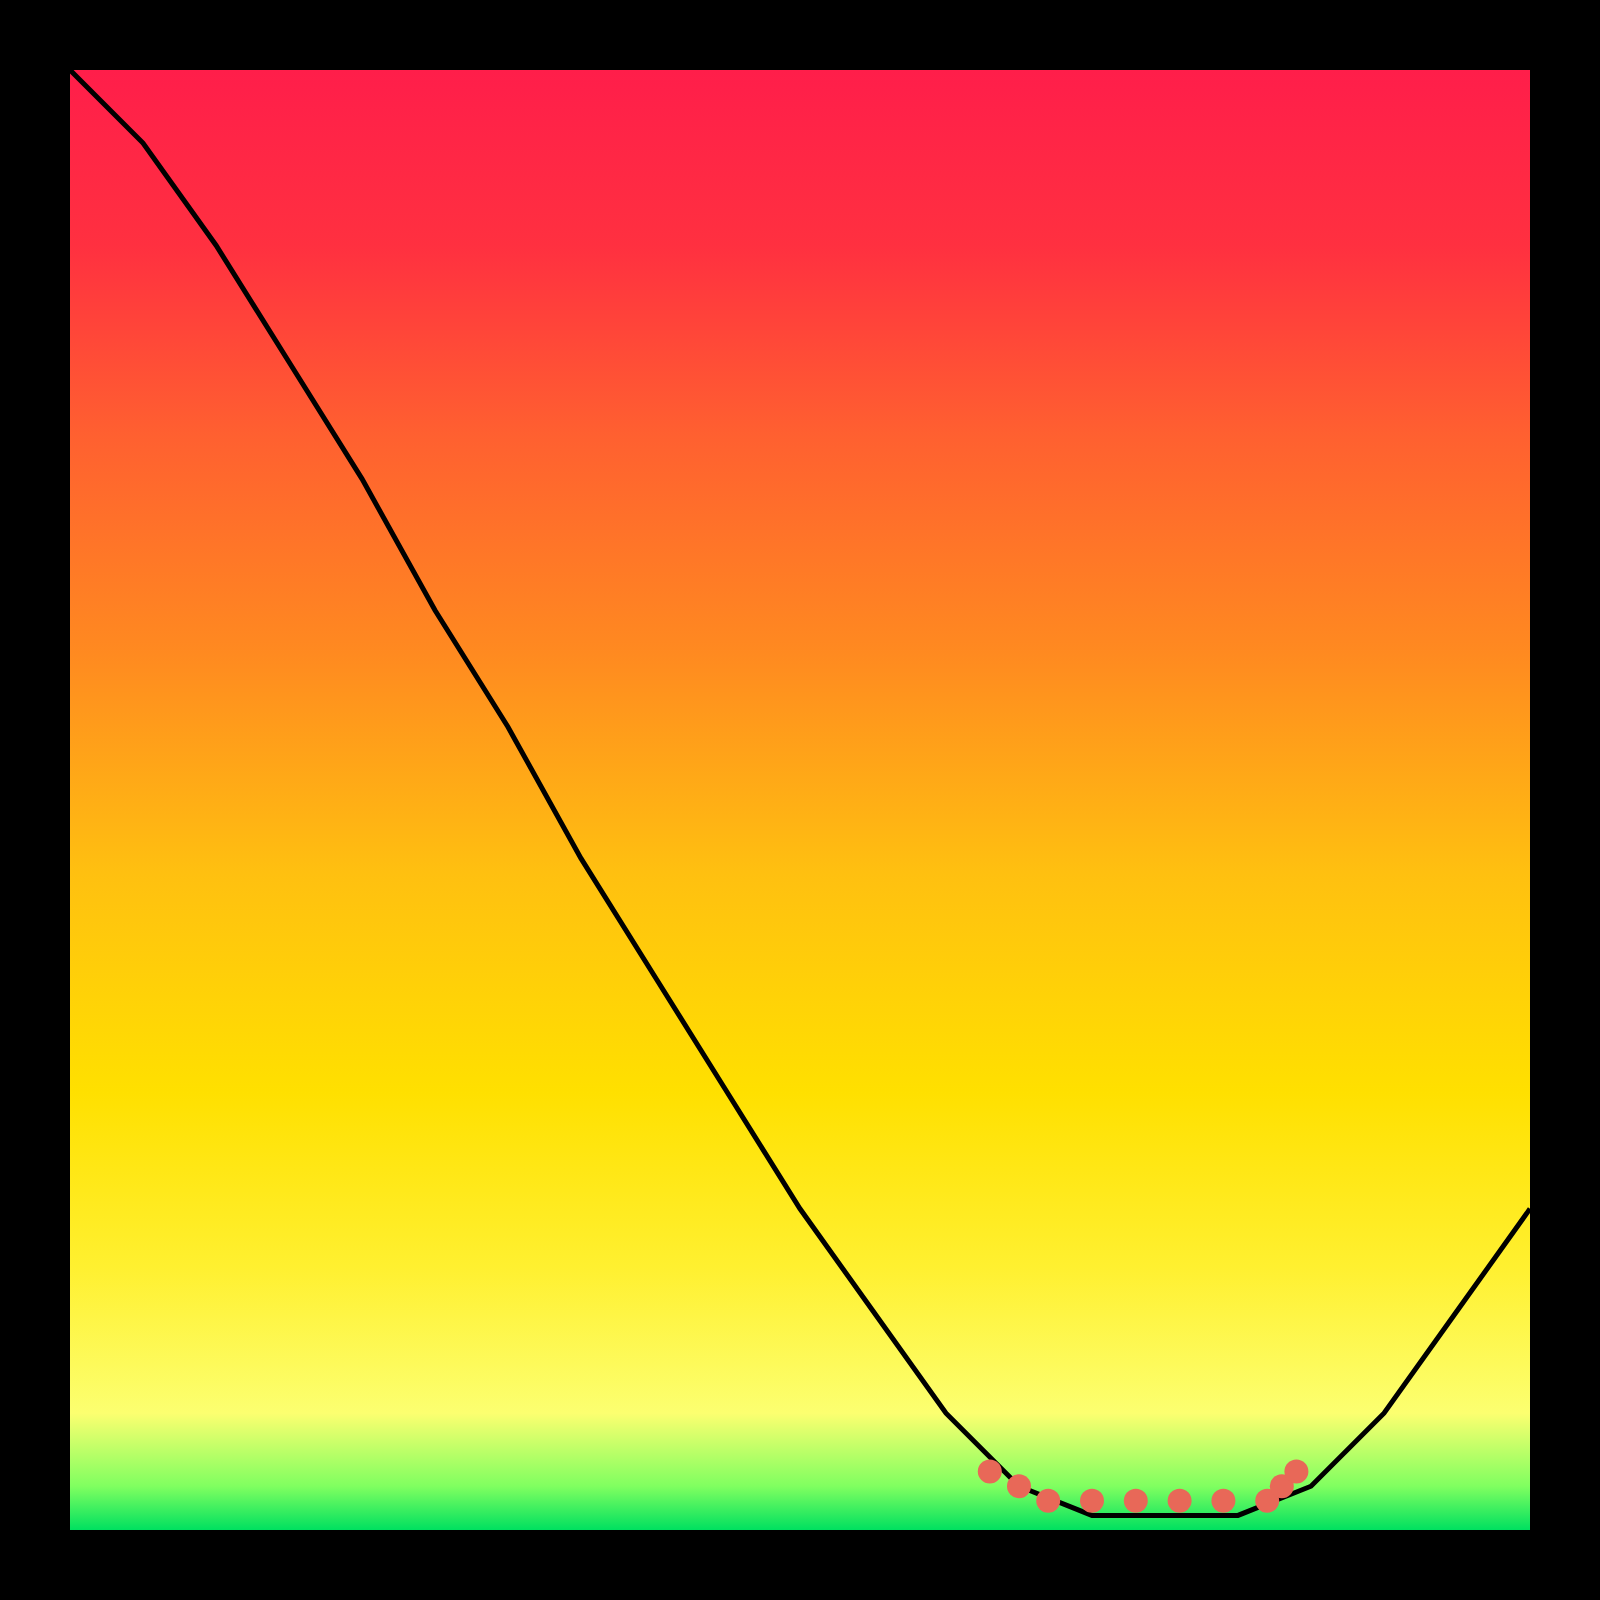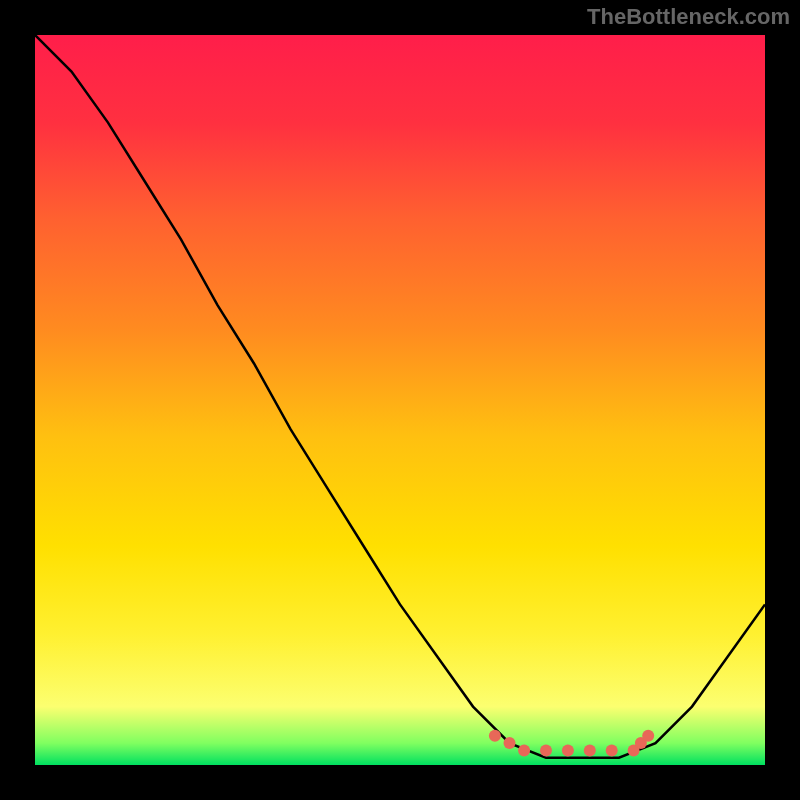--- a/index.html
+++ b/index.html
@@ -46,21 +46,20 @@
     left: 0;
     width: 100%;
     height: 100%;
     z-index: 2;
   }
 </style>
 </head>
 <body>
 
 <div class="container">
-  <div class="watermark">TheBottleneck.com</div>
 
   <div class="plot-area">
     <svg class="gradient-bg" viewBox="0 0 730 730" preserveAspectRatio="none">
       <defs>
         <linearGradient id="bg-grad" x1="0%" y1="0%" x2="0%" y2="100%">
           <stop offset="0%" stop-color="#ff1e4a"></stop>
           <stop offset="12%" stop-color="#ff3040"></stop>
           <stop offset="25%" stop-color="#ff6030"></stop>
           <stop offset="40%" stop-color="#ff8a20"></stop>
           <stop offset="55%" stop-color="#ffc010"></stop>

